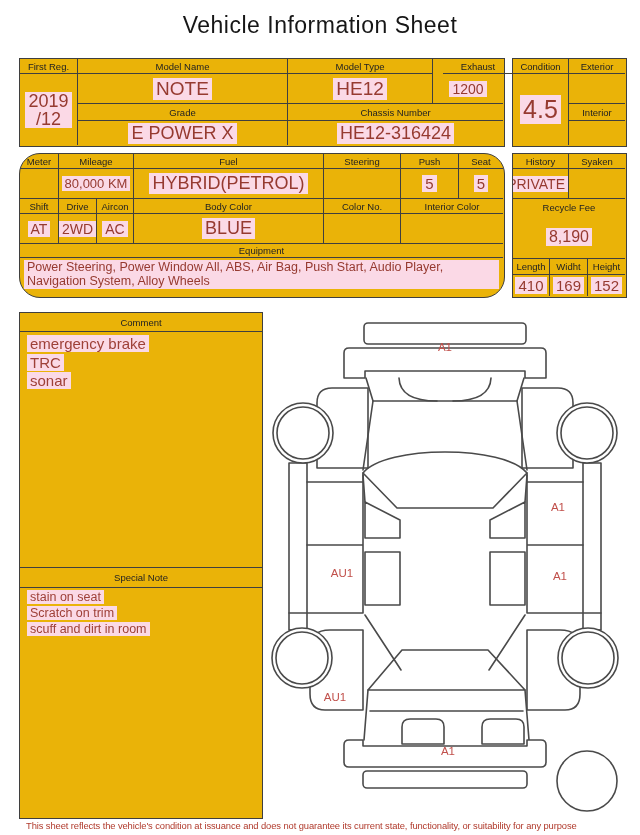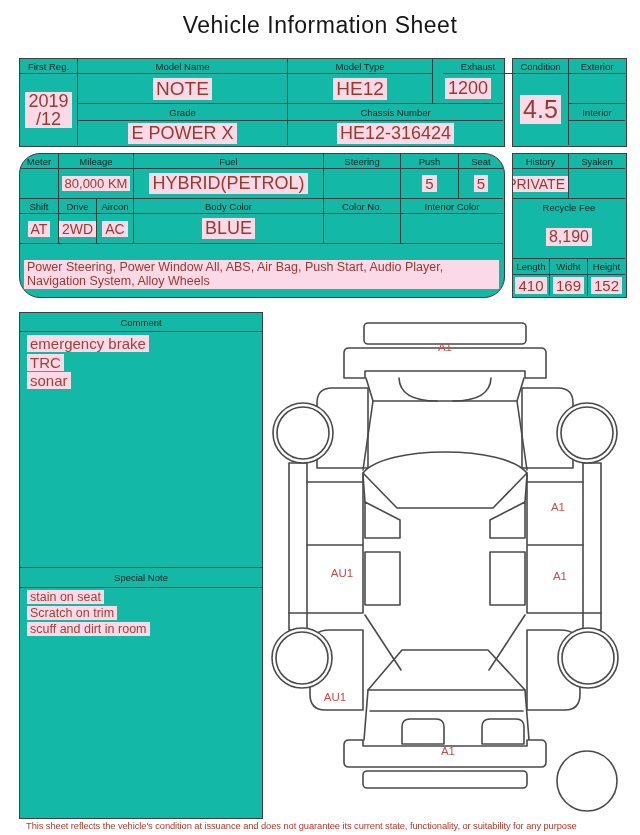--- a/index.html
+++ b/index.html
@@ -1,18 +1,18 @@
 <!DOCTYPE html>
 <html><head>
 <meta charset="utf-8">
 <style>
   html,body{margin:0;padding:0;background:#ffffff;}
   body{width:640px;height:835px;position:relative;font-family:"Liberation Sans","DejaVu Sans",sans-serif;overflow:hidden;}
   .title{position:absolute;left:0;right:0;top:12px;text-align:center;font-size:23px;color:#161616;letter-spacing:.5px;}
-  .tbl{position:absolute;border:1.5px solid #3f3f3f;box-sizing:border-box;background:#14b8a6;}
+  .tbl{position:absolute;border:1.5px solid #3f3f3f;box-sizing:border-box;background:#eab308;}
   .cell{position:absolute;box-sizing:border-box;display:flex;align-items:center;justify-content:center;overflow:hidden;}
   .br{border-right:1px solid #3f3f3f;}
   .bb{border-bottom:1px solid #3f3f3f;}
   .bt{border-top:1px solid #3f3f3f;}
   .hdr{font-size:9.5px;color:#222;white-space:nowrap;}
   .val{color:#963a30;}
   .hl{background:#fbd9e6;padding:0 3px;}
   .left-align{justify-content:flex-start;align-items:flex-start;text-align:left;}
   .pre{white-space:pre-line;text-align:center;line-height:1.0;}
   .comment-line{display:block;margin:1px 0 2px 0;}
@@ -41,21 +41,21 @@
   <div class="cell hdr br bb" style="left:58px;top:45px;width:210px;height:17px;">Grade</div>
   <div class="cell val br" style="left:58px;top:62px;width:210px;height:24px;font-size:18px;">
       <span class="hl">E POWER X</span>
     </div>
 
   <div class="cell hdr br bb" style="left:268px;top:0;width:145px;height:15px;">Model Type</div>
   <div class="cell val br bb" style="left:268px;top:15px;width:145px;height:30px;font-size:19px;">
       <span class="hl">HE12</span>
     </div>
   <div class="cell hdr bb" style="left:423px;top:0;width:70px;height:15px;">Exhaust</div>
-  <div class="cell val bb" style="left:413px;top:15px;width:70px;height:30px;font-size:18px;">
+  <div class="cell val bb" style="left:413px;top:15px;width:70px;height:30px;font-size:14px;">
       <span class="hl">1200</span>
     </div>
 
   <div class="cell hdr bb" style="left:268px;top:45px;width:215px;height:17px;">Chassis Number</div>
   <div class="cell val" style="left:268px;top:62px;width:215px;height:24px;font-size:18px;">
       <span class="hl">HE12-316424</span>
     </div>
 </div>
 
 <div class="tbl" style="left:512px;top:58px;width:115px;height:89px;">
@@ -107,20 +107,21 @@
     </div>
   <div class="cell val br bb" style="left:77px;top:60px;width:37px;height:30px;font-size:14px;">
       <span class="hl">AC</span>
     </div>
   <div class="cell val br bb" style="left:114px;top:60px;width:190px;height:30px;font-size:18px;">
       <span class="hl">BLUE</span>
     </div>
   <div class="cell br bb" style="left:304px;top:60px;width:77px;height:30px;"></div>
   <div class="cell bb" style="left:381px;top:60px;width:102px;height:30px;"></div>
 
+  <div class="cell hdr bb" style="left:0;top:90px;width:483px;height:14px;">Equipment</div>
   <div class="cell val left-align" style="left:0;top:104px;width:483px;height:38px;font-size:12.5px;padding:2px 4px;line-height:1.15;">
       <span class="hl">Power Steering, Power Window  All, ABS, Air Bag, Push Start, Audio Player, Navigation System, Alloy Wheels</span>
     </div>
 </div>
 
 <div class="tbl" style="left:512px;top:153px;width:115px;height:145px;">
   <div class="cell hdr br bb" style="left:0;top:0;width:56px;height:15px;">History</div>
   <div class="cell hdr bb" style="left:56px;top:0;width:56px;height:15px;">Syaken</div>
   <div class="cell val br bb" style="left:0;top:15px;width:56px;height:30px;font-size:14px;justify-content:flex-end;">
       <span class="hl">PRIVATE</span>

